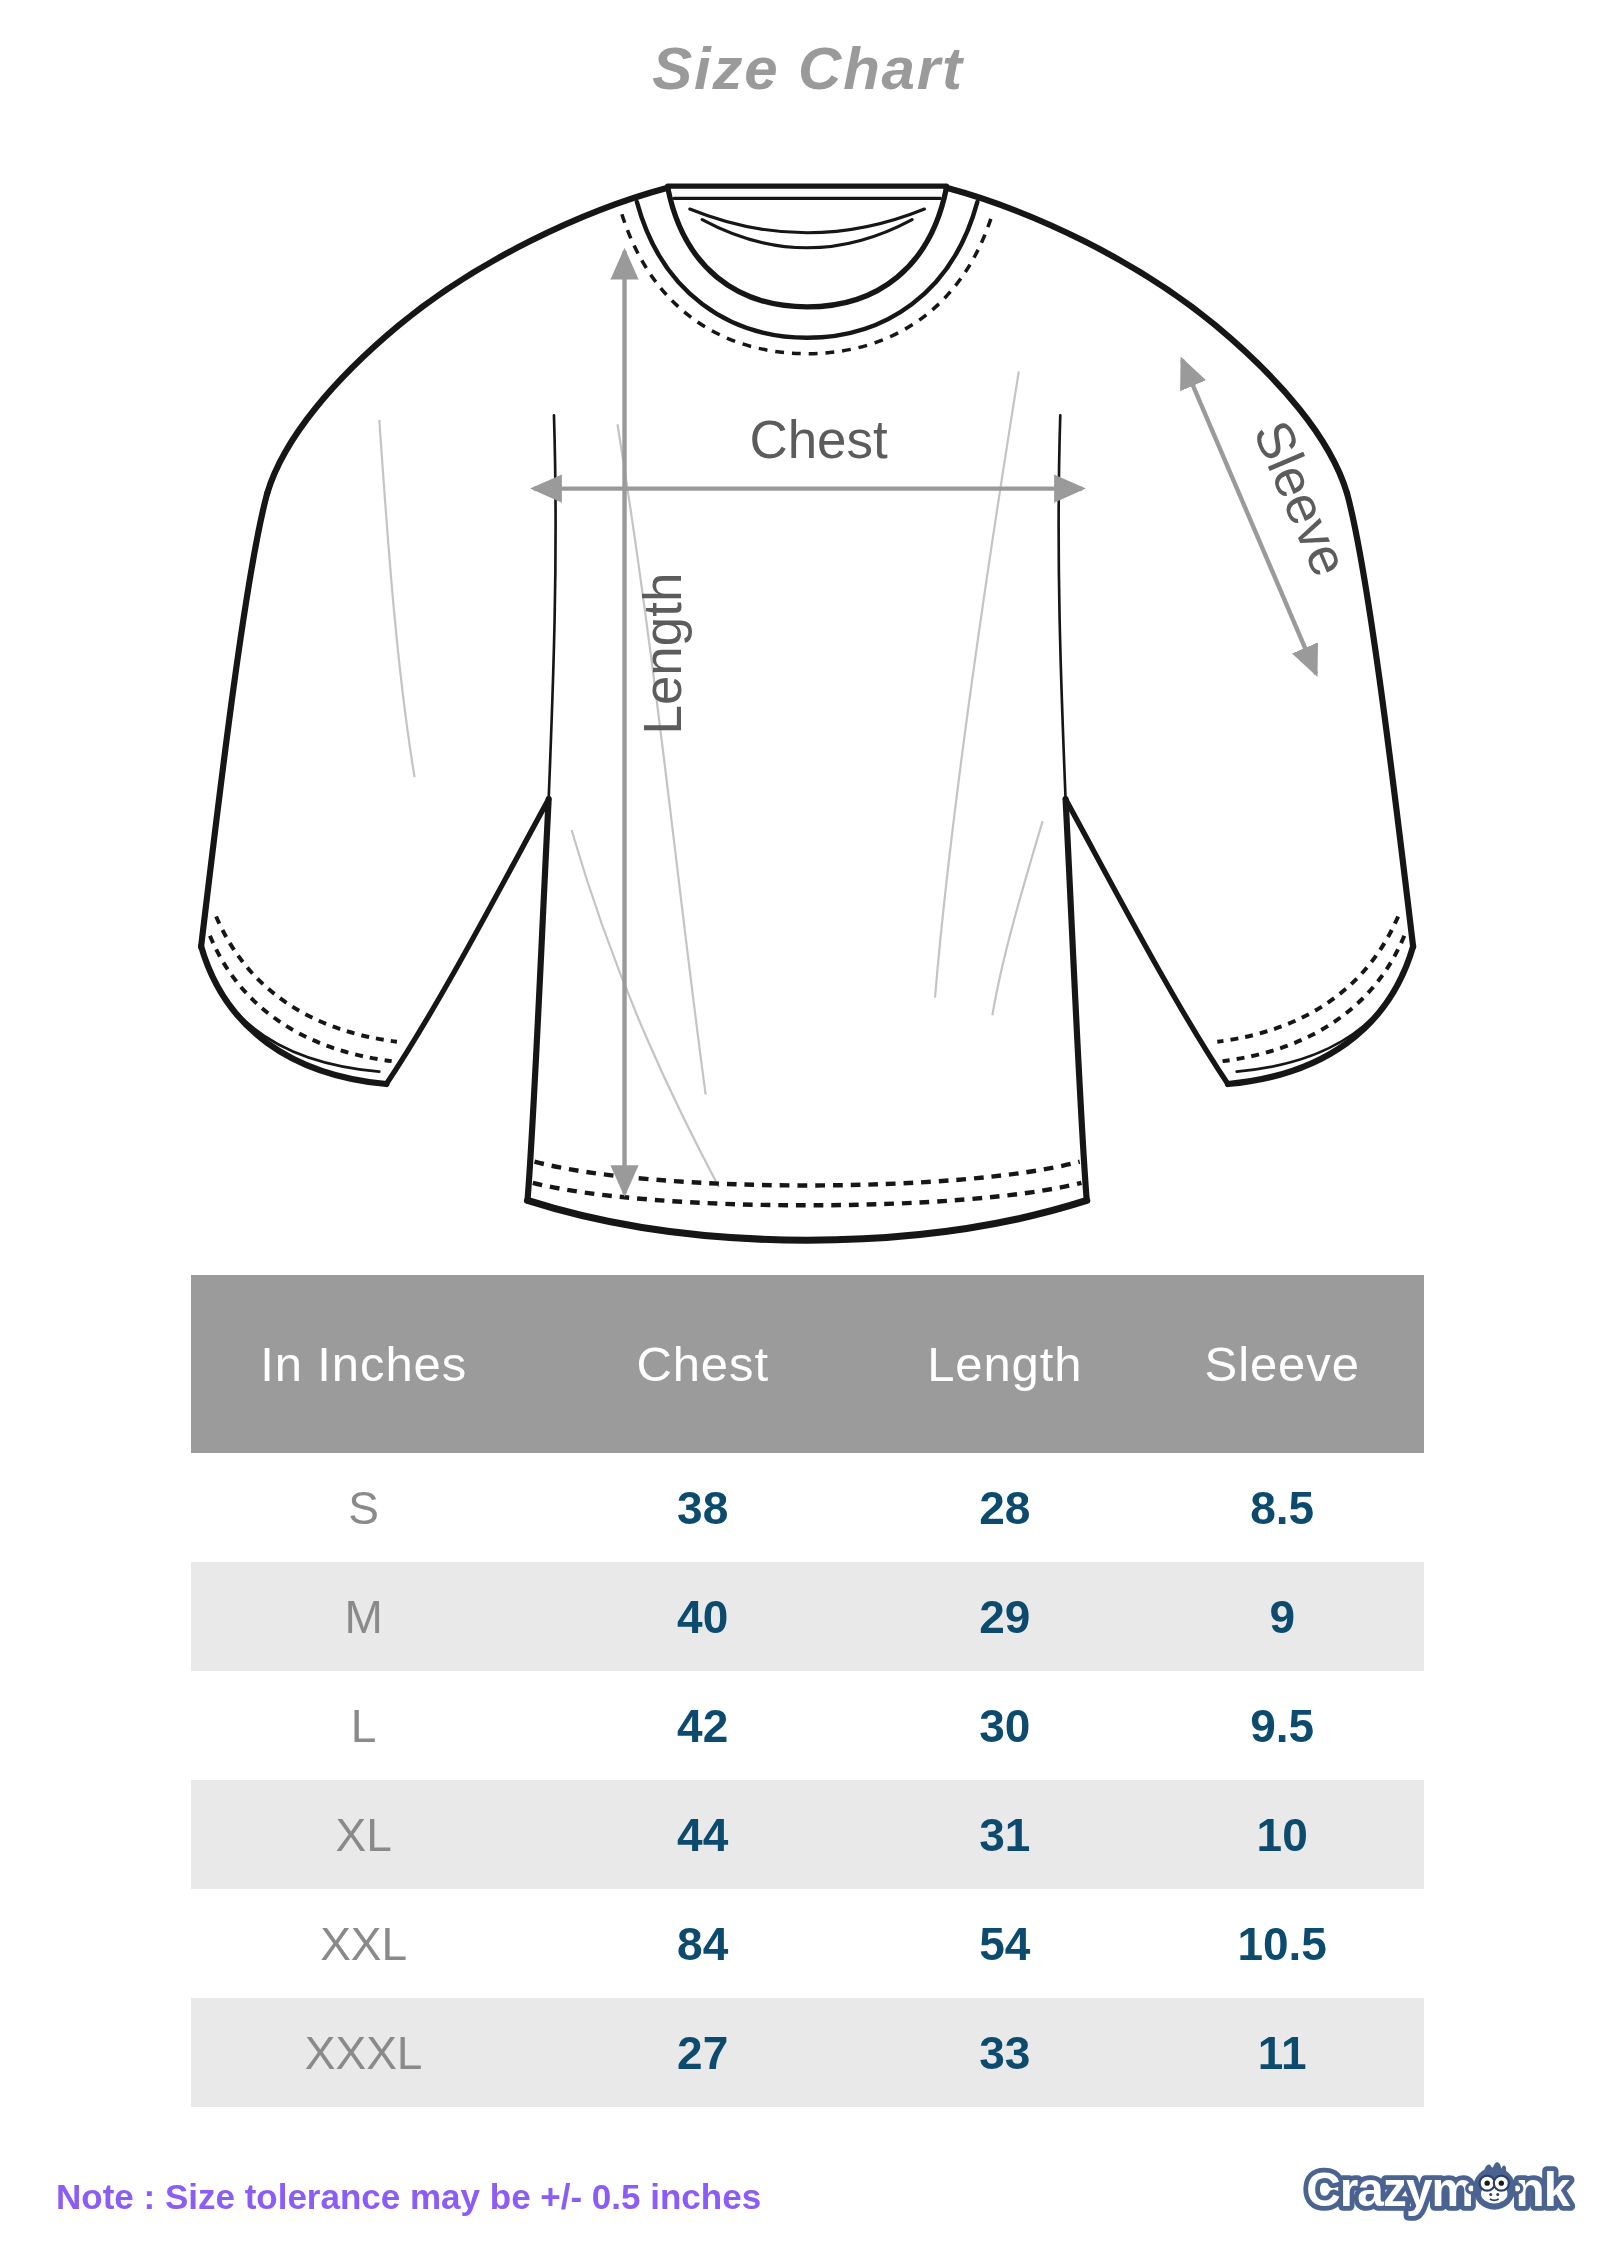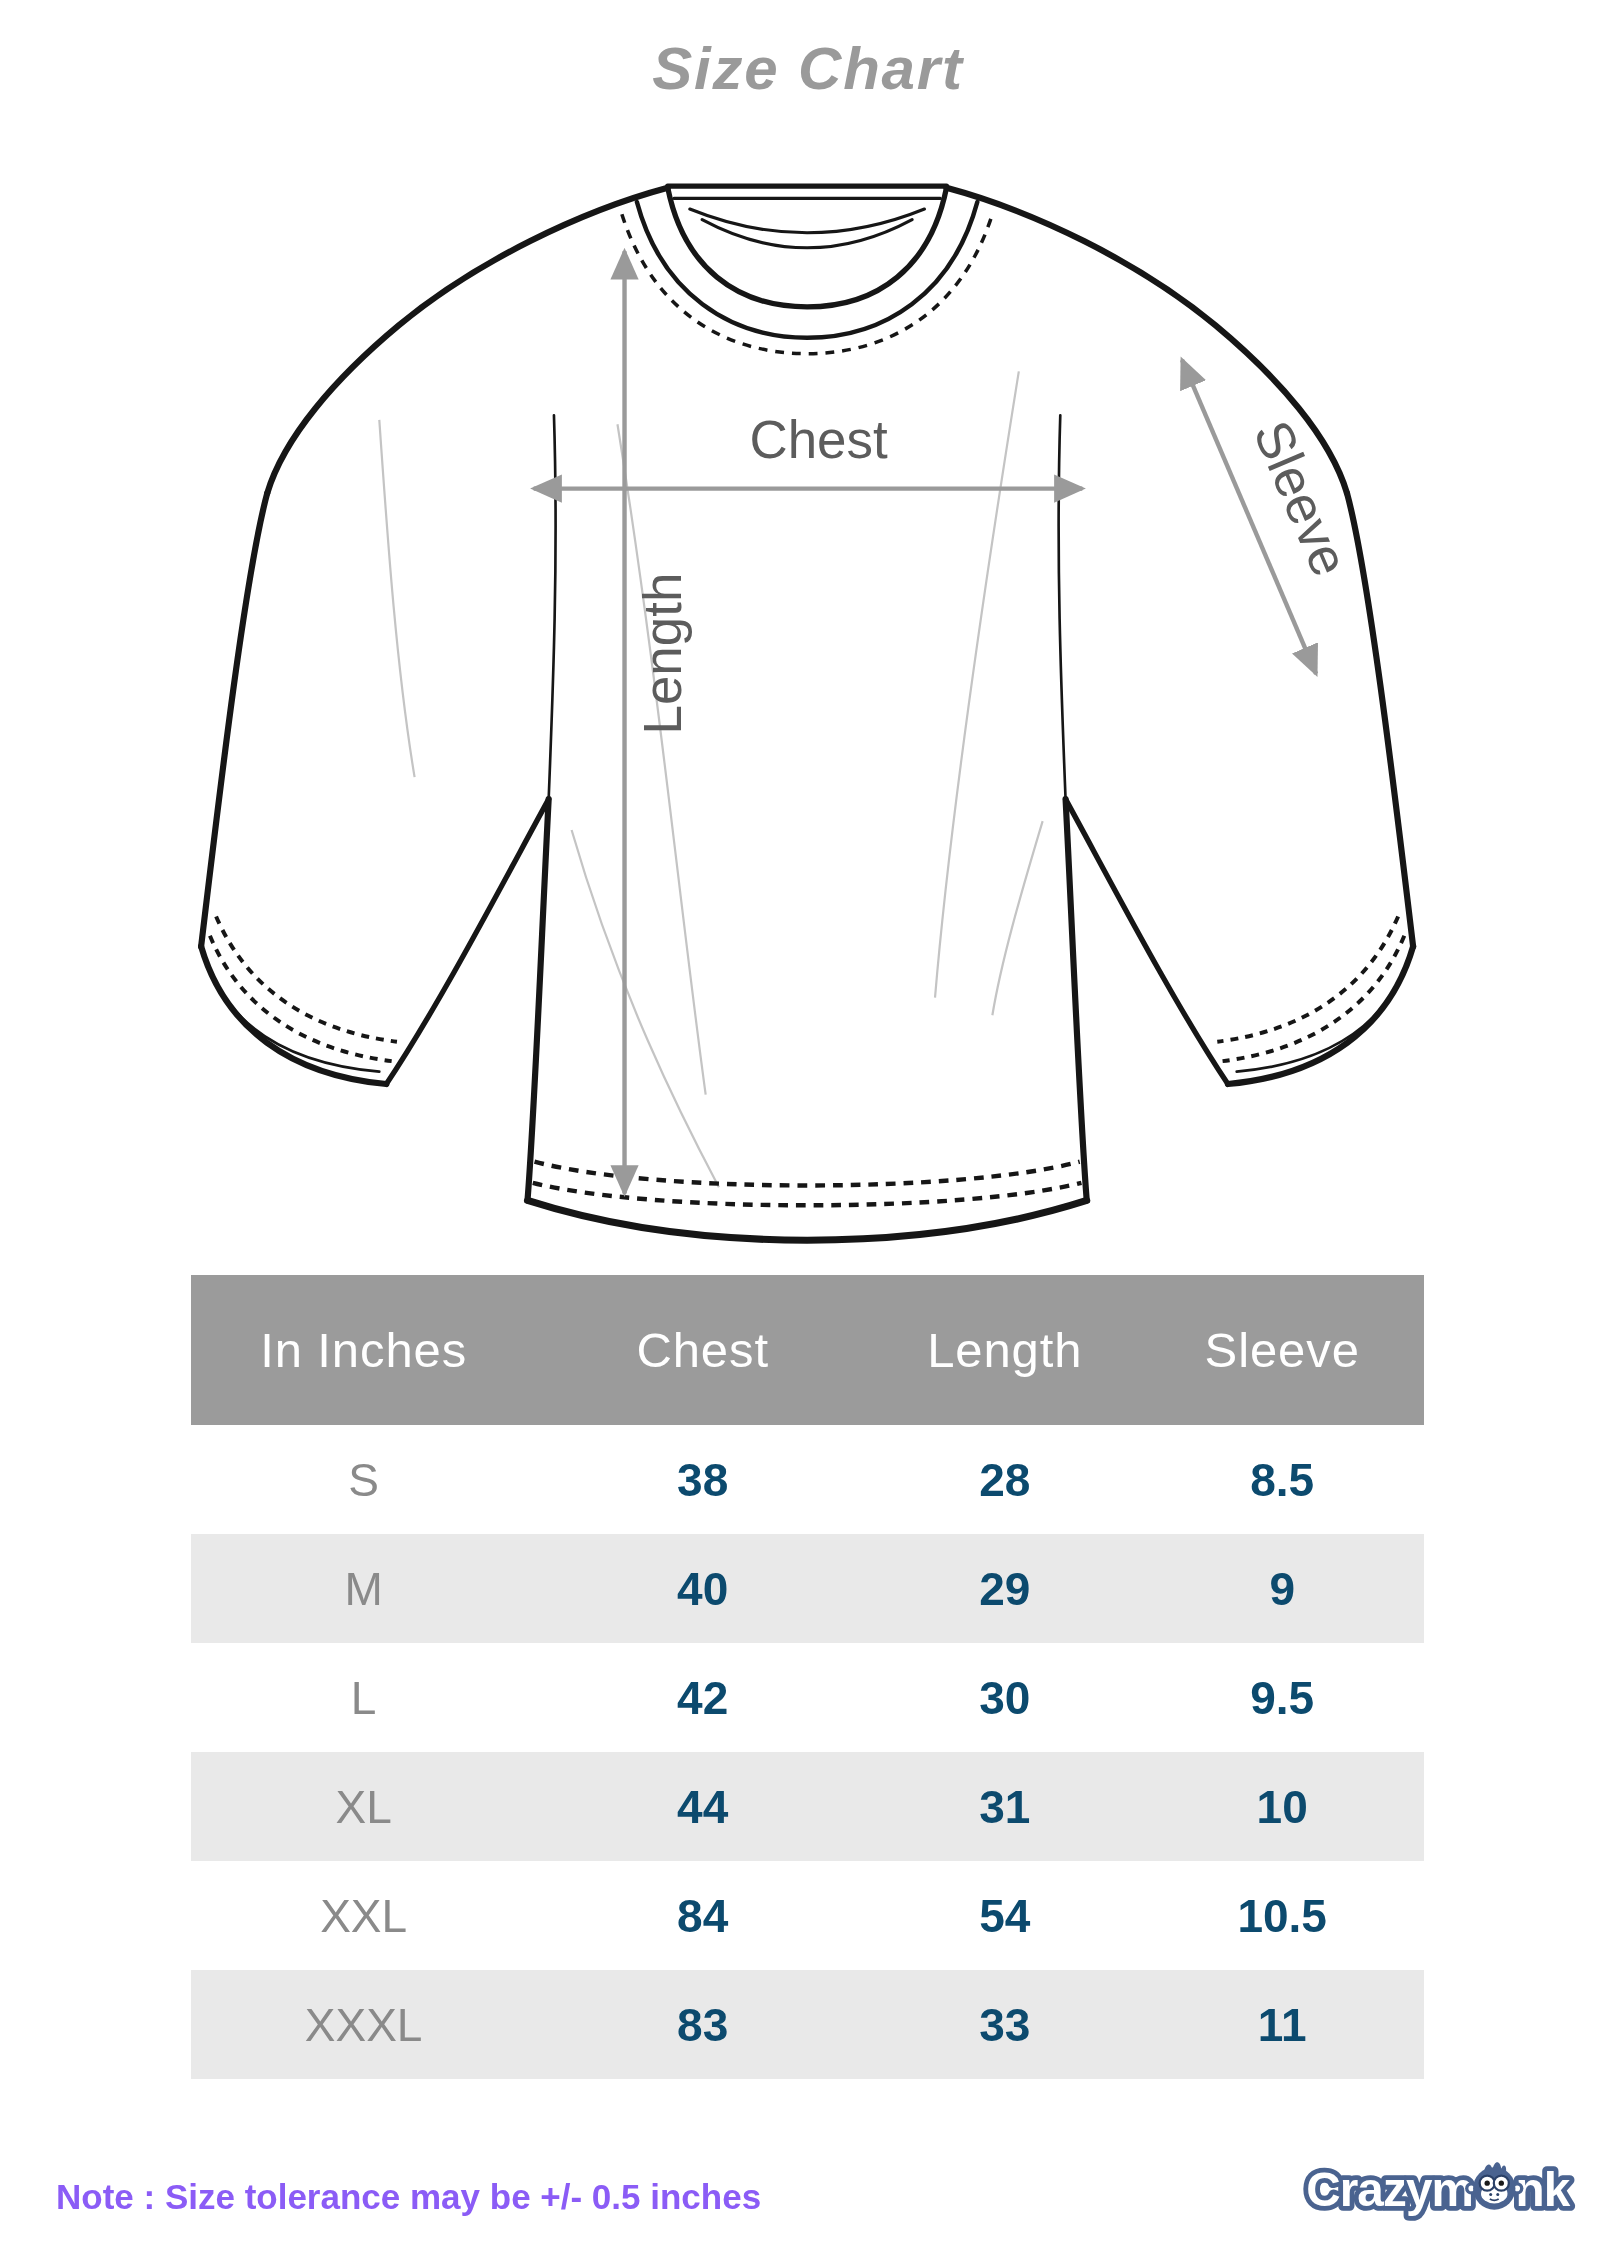--- a/index.html
+++ b/index.html
@@ -7,21 +7,21 @@
     width:1616px;height:2258px;position:relative;background:#ffffff;
     font-family:"Liberation Sans", sans-serif;overflow:hidden;
   }
   .title{
     position:absolute;top:34px;left:0;width:100%;text-align:center;
     font-size:60px;font-weight:bold;color:#9a9a9a;letter-spacing:1.8px;font-style:italic;
   }
   .diagram-svg{position:absolute;top:124px;left:0;}
   .size-table{position:absolute;left:191px;top:1275px;width:1233px;}
   .t-header{
-    display:grid;grid-template-columns:28% 27% 22% 23%;height:150px;
+    display:grid;grid-template-columns:28% 27% 22% 23%;height:178px;
     background:#9b9b9b;align-items:center;
   }
   .t-header span{text-align:center;color:#ffffff;font-size:49px;letter-spacing:0.9px;}
   .t-row{
     display:grid;grid-template-columns:28% 27% 22% 23%;height:109px;align-items:center;
   }
   .t-row:nth-child(even){background:#e9e9e9;}
   .t-row span{text-align:center;font-size:46px;}
   .cell-size{color:#8a8a8a;}
   .cell-val{color:#0c4a6e;font-weight:bold;}
@@ -132,21 +132,21 @@
       <span class="cell-val">10</span>
     </div>
     <div class="t-row">
       <span class="cell-size">XXL</span>
       <span class="cell-val">84</span>
       <span class="cell-val">54</span>
       <span class="cell-val">10.5</span>
     </div>
     <div class="t-row">
       <span class="cell-size">XXXL</span>
-      <span class="cell-val">83</span>
+      <span class="cell-val">27</span>
       <span class="cell-val">33</span>
       <span class="cell-val">11</span>
     </div>
   </div>
 </div>
 
 <div class="note">Note : Size tolerance may be +/-  0.5 inches</div>
 
 <svg class="logo-svg" width="309" height="71" viewBox="0 0 350 80">
   <g font-family="Liberation Sans, sans-serif" font-weight="bold" font-size="54" fill="#ffffff" stroke="#4a6390" stroke-width="11" stroke-linejoin="round" paint-order="stroke">

